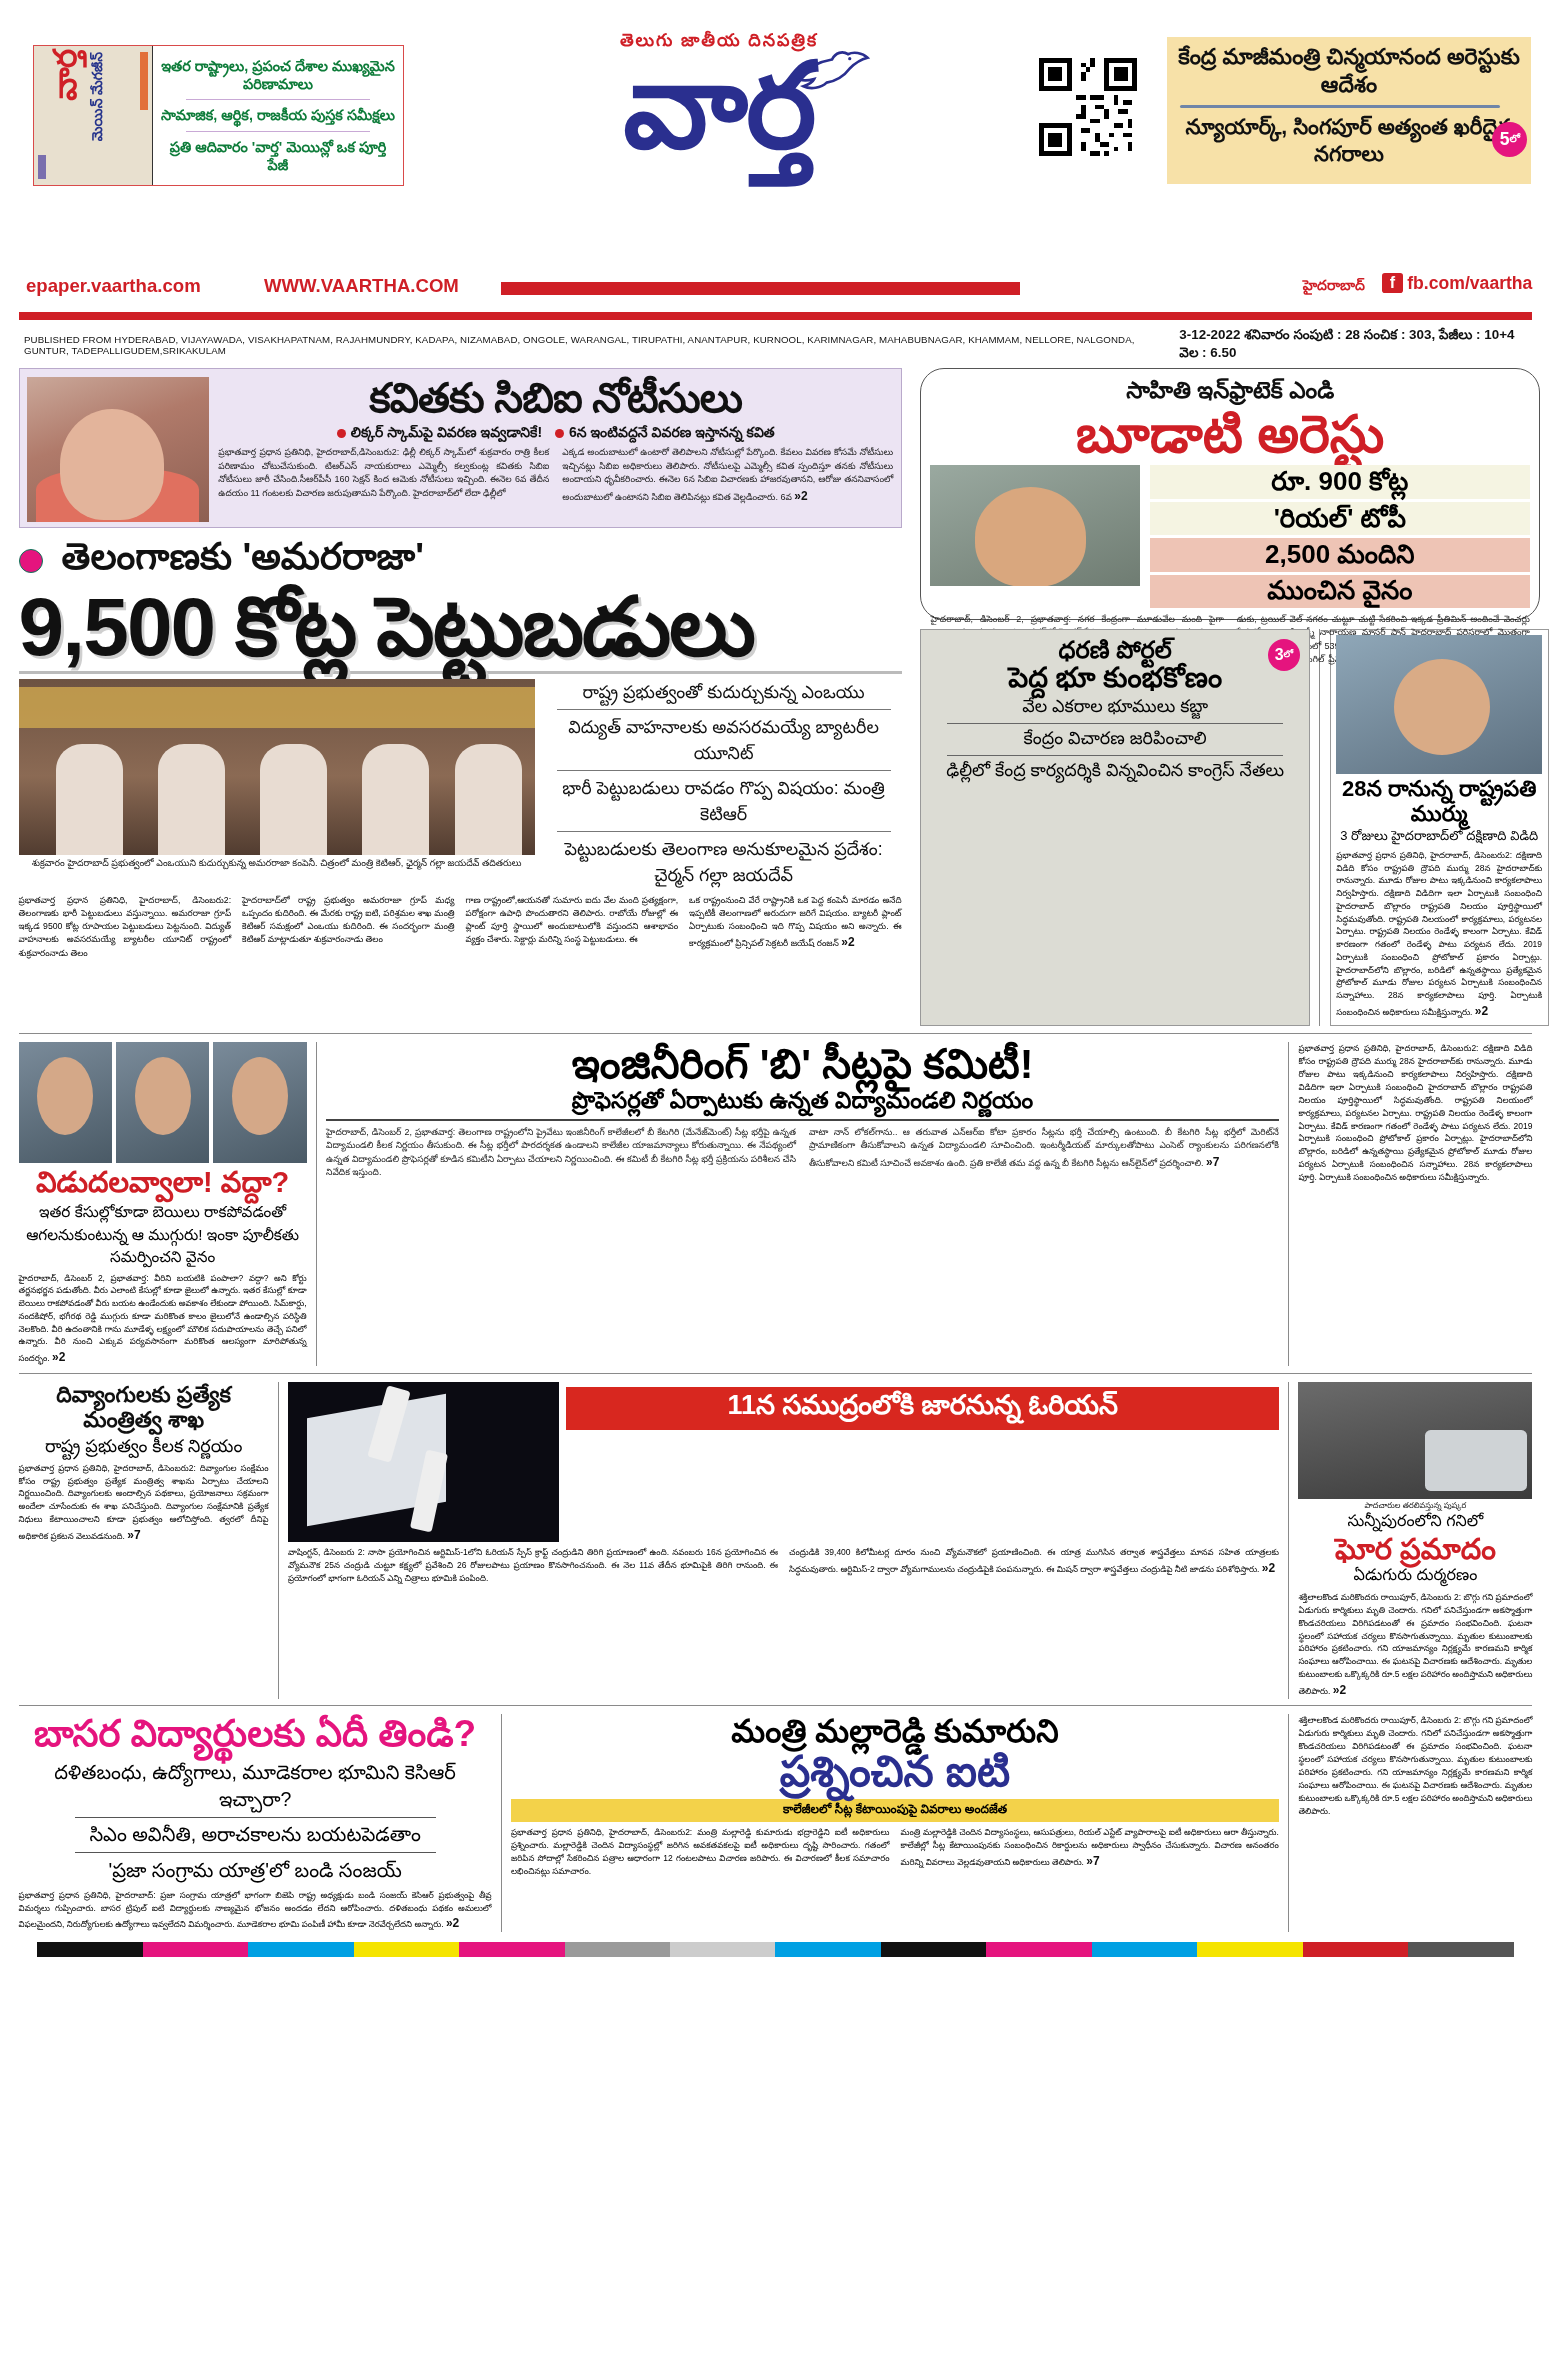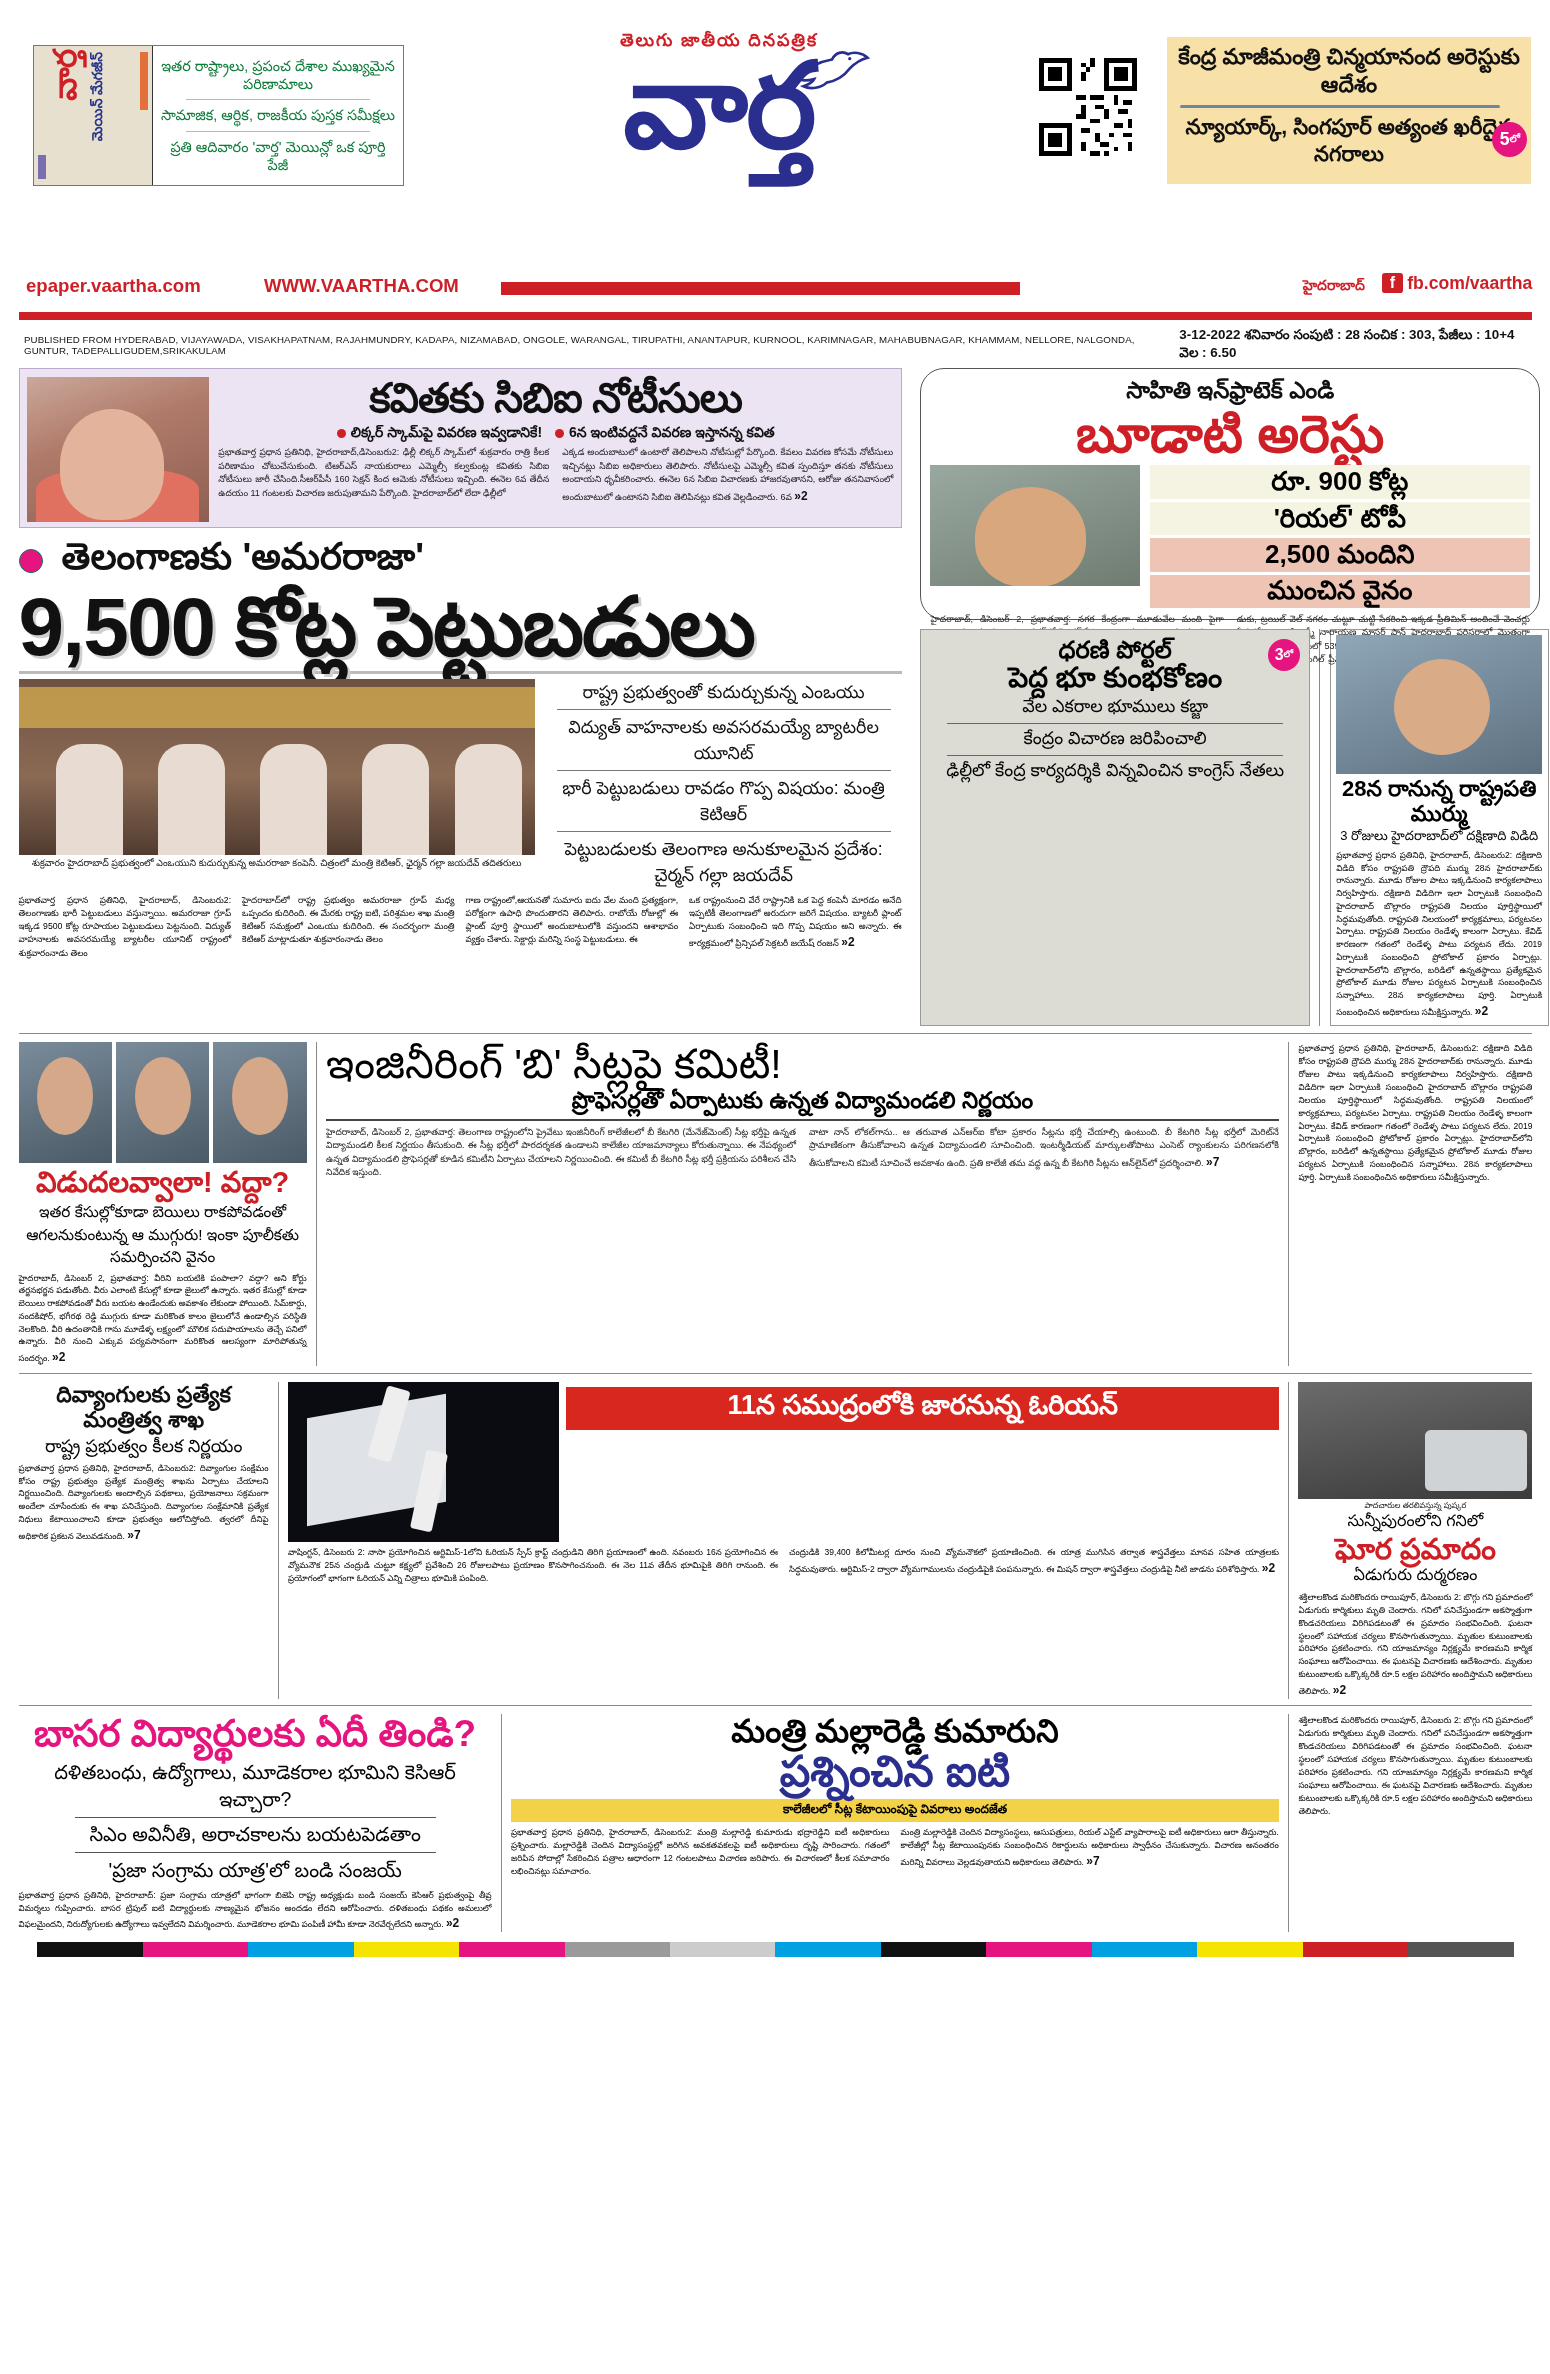--- a/index.html
+++ b/index.html
@@ -33,21 +33,21 @@
     writing-mode: vertical-rl; transform: rotate(180deg);
     color:#26348c; font-weight:bold; font-size:14px;
     font-family:"Liberation Serif", serif;
   }
   .promo-cover-bar { position:absolute; right:3.7px; top:5.6px; width:8.3px; height:58px; background:#e2703a; }
   .promo-cover-bar2 { position:absolute; left:3.7px; bottom:5.6px; width:8.3px; height:24px; background:#7a6fae; }
   .promo-lines {
     flex:1; padding:7.4px 7.4px; display:flex; flex-direction:column;
     justify-content:space-evenly; align-items:center; text-align:center;
   }
-  .promo-line { color:#0e7c3a; font-size:14.4px; font-weight:normal; line-height:1.25; }
+  .promo-line { color:#0e7c3a; font-size:14.4px; font-weight:bold; line-height:1.25; }
   .promo-sep { width:78%; height:0.9px; background:#c9a9d6; margin:2.8px auto; }
 
   .logo-wrap { position:absolute; left:436px; top:30px; width:566px; text-align:center; }
   .logo-tag { color:#cf1f26; font-size:17.6px; font-weight:bold; letter-spacing:1.9px; margin-bottom:-3.7px; }
   .logo-main {
     color:#2a2f8f; font-size:119px; font-weight:bold; line-height:0.95;
     font-family:"Liberation Serif", serif; letter-spacing:-1.9px;
   }
   .dove { position:absolute; right:122px; top:16.7px; width:89px; height:50px; }
 
@@ -144,21 +144,21 @@
   .band { display:flex; gap:9.3px; margin-top:8.3px; }
   .vidudala { width:288px; }
   .vidudala .photos { display:flex; gap:3.7px; }
   .vidudala .ph { flex:1; height:121px; background:linear-gradient(160deg,#7a8b9a,#4a5a66); position:relative; overflow:hidden; }
   .vidudala .ph:after{content:"";position:absolute;left:20%;top:15px;width:60%;height:78px;border-radius:50%;background:#d4a888;}
   .vidudala .hl { font-size:29px; font-weight:bold; color:#cf1f26; text-align:center; margin-top:3.7px; line-height:1.1; }
   .vidudala .lead2 { font-size:15.3px; line-height:1.45; text-align:center; margin-top:2.8px; }
   .vidudala .txt { font-size:8.5px; line-height:1.5; text-align:justify; margin-top:3.7px; }
 
   .engg { flex:1; }
-  .engg .hl { font-size:41px; font-weight:normal; line-height:1.08; }
+  .engg .hl { font-size:41px; font-weight:bold; text-align:center; line-height:1.08; }
   .engg .sub { font-size:23px; font-weight:bold; text-align:center; line-height:1.2; margin-top:0.9px; }
   .engg .sep { height:1.9px; background:#444; margin:4.6px 0; }
 
   .rsb { width:234px; }
   .rsb .txt { font-size:8.5px; line-height:1.52; text-align:justify; }
 
   
   .band2 { display:flex; gap:9.3px; margin-top:8.3px; }
   .divyang { width:250px; }
   .divyang .hl { font-size:22px; font-weight:bold; color:#111; text-align:center; line-height:1.15; }

